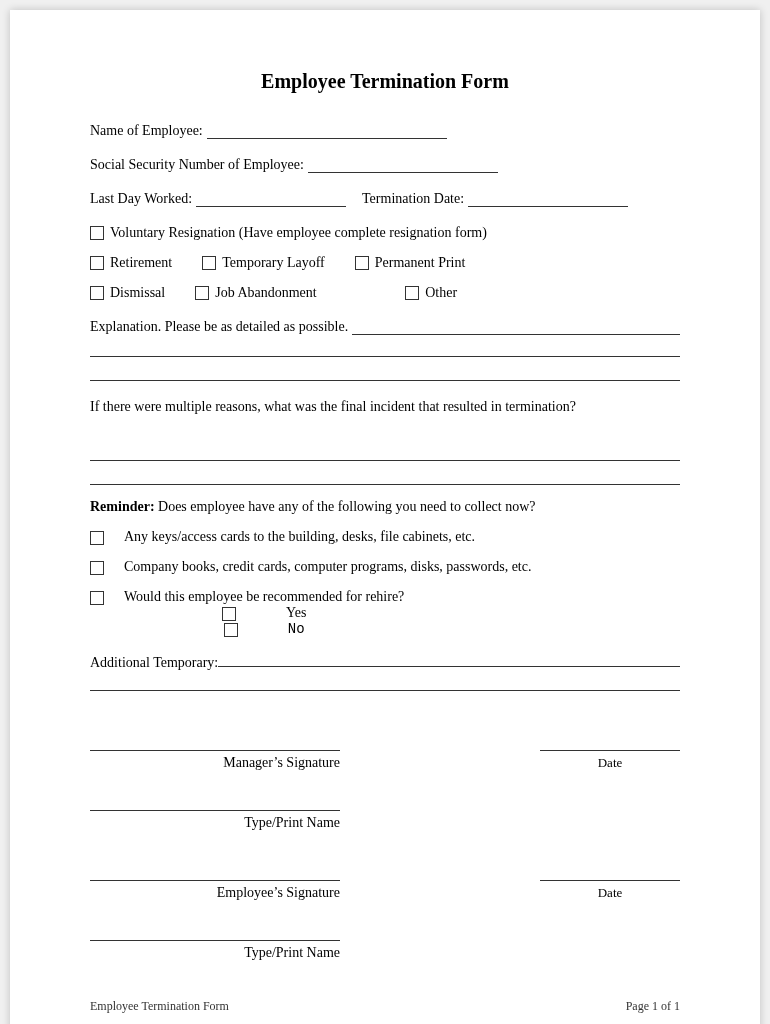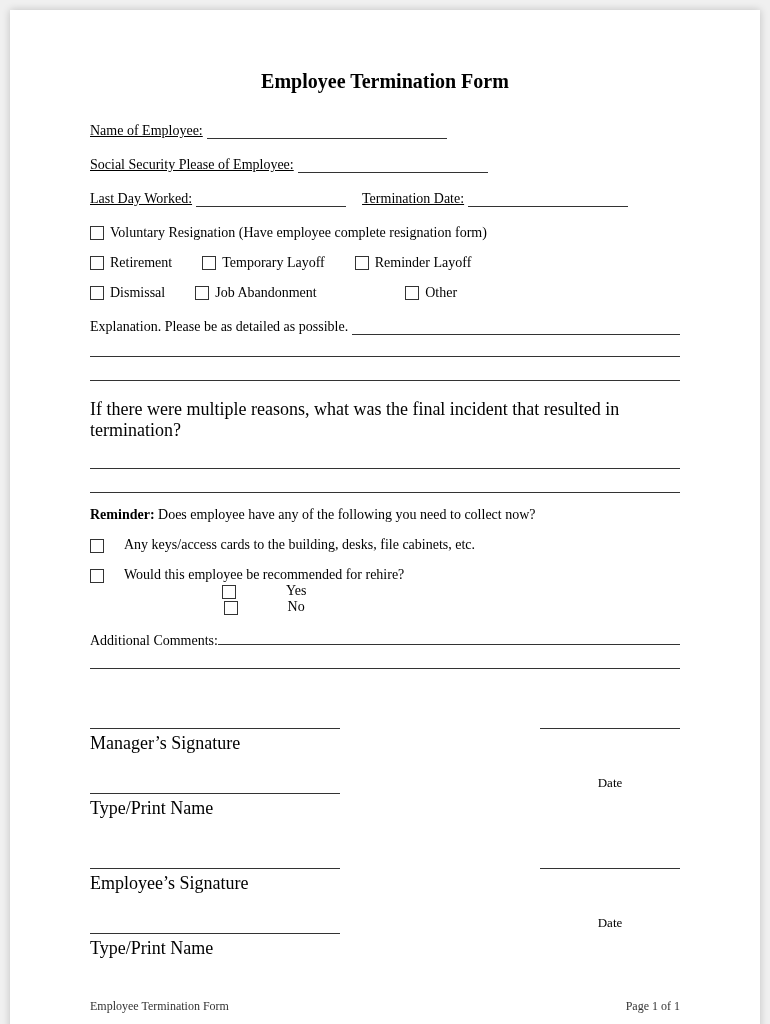--- a/index.html
+++ b/index.html
@@ -33,21 +33,20 @@
       font-size: 20px;
       font-weight: bold;
       margin-bottom: 30px;
     }
 
     .field-row {
       margin-bottom: 18px;
       display: flex;
       align-items: flex-start;
       flex-wrap: wrap;
-      text-decoration: underline;
     }
 
     .field-label {
       font-size: 14px;
       white-space: nowrap;
     }
 
     .underline {
       border-bottom: 1px solid #333;
       display: inline-block;
@@ -99,22 +98,22 @@
 
     .line-full {
       border-bottom: 1px solid #333;
       width: 100%;
       height: 16px;
       display: block;
       margin-bottom: 8px;
     }
 
     .section-text {
-      font-size: 18px;
-      margin-bottom: 12px;
+      font-size: 14px;
+      margin-bottom: 30px;
       margin-top: 18px;
     }
 
     .reminder-text {
       font-size: 14px;
       margin-bottom: 14px;
       margin-top: 14px;
     }
 
     .reminder-bold {
@@ -170,21 +169,20 @@
     .sig-left {
       display: flex;
       flex-direction: column;
       align-items: flex-start;
     }
 
     .sig-right {
       display: flex;
       flex-direction: column;
       align-items: flex-end;
-      gap: 42px;
     }
 
     .sig-name-line {
       border-bottom: 1px solid #333;
       width: 250px;
       height: 20px;
       display: block;
       margin-bottom: 4px;
     }
 
@@ -198,22 +196,22 @@
 
     .sig-print-line {
       border-bottom: 1px solid #333;
       width: 250px;
       height: 20px;
       display: block;
       margin-bottom: 4px;
     }
 
     .sig-center-label {
-      font-size: 18px;
-      text-align: left;
+      font-size: 14px;
+      text-align: right;
       width: 250px;
     }
 
     .sig-date-center {
       font-size: 13px;
       text-align: center;
       width: 140px;
     }
 
     .footer {
@@ -242,21 +240,21 @@
 <div class="page">
 
   <div class="form-title">Employee Termination Form</div>
 
   <div class="field-row">
     <span class="field-label">Name of Employee:</span>
     <span class="underline" style="min-width:240px; margin-left:4px;"></span>
   </div>
 
   <div class="field-row">
-    <span class="field-label">Social Security Please of Employee:</span>
+    <span class="field-label">Social Security Number of Employee:</span>
     <span class="underline" style="min-width:190px; margin-left:4px;"></span>
   </div>
 
   <div class="field-row">
     <span class="field-label">Last Day Worked:</span>
     <span class="underline" style="min-width:150px; margin-left:4px; margin-right:16px;"></span>
     <span class="field-label">Termination Date:</span>
     <span class="underline" style="min-width:160px; margin-left:4px;"></span>
   </div>
 
@@ -272,21 +270,21 @@
     <div class="checkbox-item">
       <span class="checkbox-box"></span>
       <span class="checkbox-label">Retirement</span>
     </div>
     <div class="checkbox-item">
       <span class="checkbox-box"></span>
       <span class="checkbox-label">Temporary Layoff</span>
     </div>
     <div class="checkbox-item">
       <span class="checkbox-box"></span>
-      <span class="checkbox-label">Reminder Layoff</span>
+      <span class="checkbox-label">Permanent Print</span>
     </div>
   </div>
 
   <div class="checkbox-row">
     <div class="checkbox-item">
       <span class="checkbox-box"></span>
       <span class="checkbox-label">Dismissal</span>
     </div>
     <div class="checkbox-item" style="margin-right:30px; min-width:180px;">
       <span class="checkbox-box"></span>
@@ -313,38 +311,42 @@
 
   <div class="reminder-text">
     <span class="reminder-bold">Reminder:</span><span> Does employee have any of the following you need to collect now?</span>
   </div>
 
   <div class="checkbox-block-item">
     <span class="checkbox-box"></span>
     <span class="checkbox-label">Any keys/access cards to the building, desks, file cabinets, etc.</span>
   </div>
 
+  <div class="checkbox-block-item">
+    <span class="checkbox-box"></span>
+    <span class="checkbox-label">Company books, credit cards, computer programs, disks, passwords, etc.</span>
+  </div>
 
   <div class="checkbox-block-item">
     <span class="checkbox-box"></span>
     <div class="rehire-row">
       <span class="rehire-label">Would this employee be recommended for rehire?</span>
       <div class="yes-no-item">
         <span class="checkbox-box"></span>
         <span class="checkbox-label">Yes</span>
       </div>
-      <div class="yes-no-item" style="margin-left:0;">
+      <div class="yes-no-item" style="margin-left:0;font-family:Liberation Mono, monospace;">
         <span class="checkbox-box"></span>
         <span class="checkbox-label">No</span>
       </div>
     </div>
   </div>
 
   <div class="additional-comments-row">
-    <span class="field-label">Additional Comments:</span>
+    <span class="field-label">Additional Temporary:</span>
     <span class="additional-comments-line"></span>
   </div>
   <span class="line-full"></span>
 
   <div style="margin-top: 40px;">
 
     <div class="sig-group">
       <div class="sig-left">
         <span class="sig-name-line"></span>
         <span class="sig-center-label">Manager’s Signature</span>

